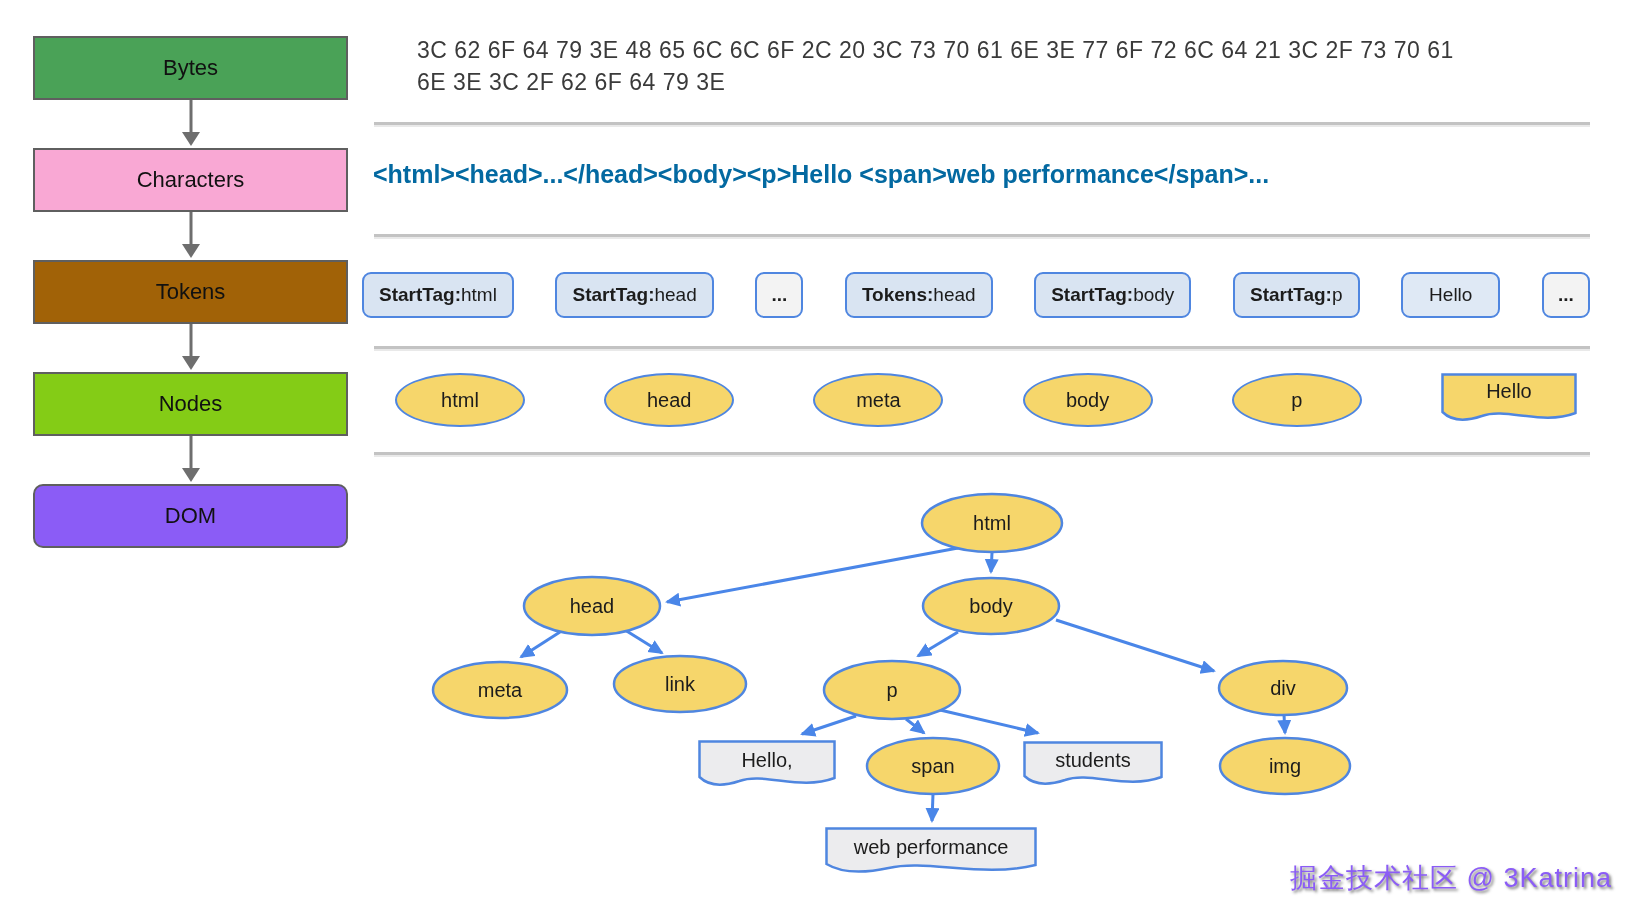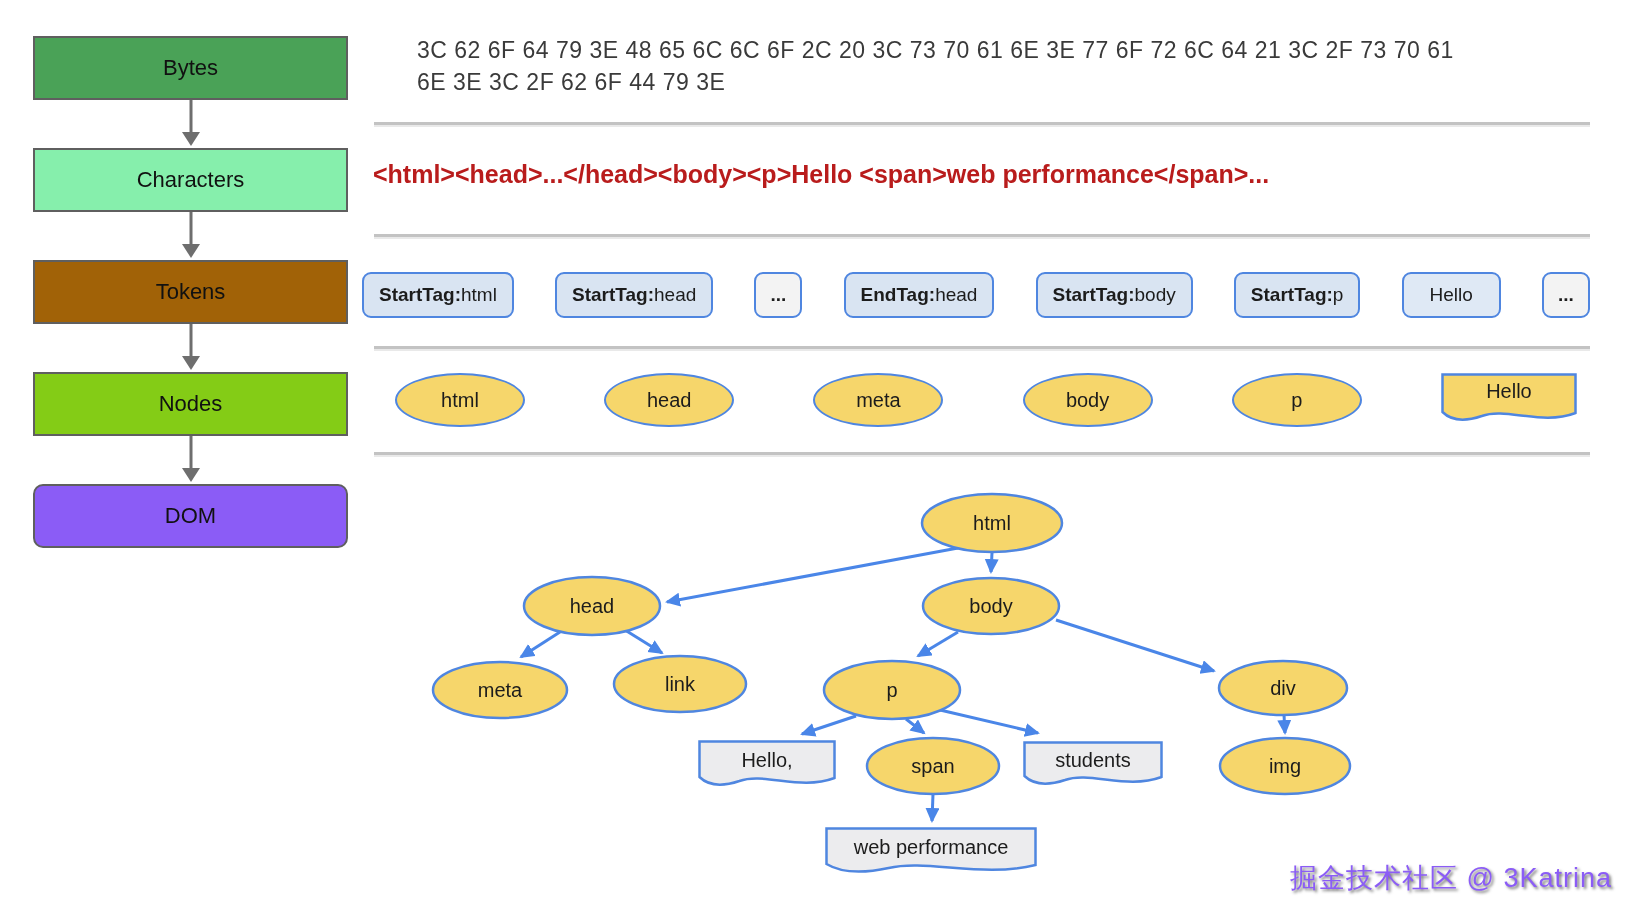--- a/index.html
+++ b/index.html
@@ -12,21 +12,21 @@
   .flow-box{height:64px;border:2px solid var(--flow-border);display:flex;align-items:center;justify-content:center;
             font-size:22px;color:#111;}
   .flow-arrow{height:48px;position:relative;}
   .flow-arrow .stem{position:absolute;left:50%;top:0;transform:translateX(-50%);width:3px;height:33px;background:var(--arrow-gray);}
   .flow-arrow .head{position:absolute;left:50%;top:32px;transform:translateX(-50%);
         width:0;height:0;border-left:9px solid transparent;border-right:9px solid transparent;
         border-top:14px solid var(--arrow-gray);}
 
   
   .hex-block{position:absolute;left:373px;top:34px;font-size:23px;line-height:32px;color:#3a3a3a;letter-spacing:.5px;white-space:nowrap;margin-left:44px;}
-  .chars-line{position:absolute;left:373px;top:160px;font-size:25px;font-weight:bold;color:#b91c1c;white-space:nowrap;}
+  .chars-line{position:absolute;left:373px;top:160px;font-size:25px;font-weight:bold;color:#0369a1;white-space:nowrap;}
 
   .sep{position:absolute;left:374px;width:1216px;height:3px;background:#c3c3c3;box-shadow:0 2px 0 #e9e9e9;}
   .sep1{top:122px;} .sep2{top:234px;} .sep3{top:346px;} .sep4{top:452px;}
 
   .tokens-row{position:absolute;left:362px;top:272px;width:1228px;display:flex;justify-content:space-between;align-items:center;}
   .token{height:46px;border:2.5px solid var(--node-border);border-radius:9px;display:flex;align-items:center;justify-content:center;
          font-size:19px;color:#1c1c1c;padding:0 15px;white-space:nowrap;background:var(--token-fill);}
   .token b{font-weight:bold;}
   .token.ellipsis{background:var(--ellipsis-fill);width:48px;padding:0;font-weight:bold;}
   .token.text{background:var(--token-text-fill);padding:0 26px;}
@@ -48,52 +48,52 @@
 </head>
 <body>
 
 <div class="canvas">
   <div class="flow-col">
       <div class="flow-box" style="background: rgb(74, 162, 87);">Bytes</div>
       <div class="flow-arrow">
         <span class="stem"></span>
         <span class="head"></span>
       </div>
-      <div class="flow-box" style="background: #86efac;">Characters</div>
+      <div class="flow-box" style="background: #f9a8d4;">Characters</div>
       <div class="flow-arrow">
         <span class="stem"></span>
         <span class="head"></span>
       </div>
       <div class="flow-box" style="background: #a16207;">Tokens</div>
       <div class="flow-arrow">
         <span class="stem"></span>
         <span class="head"></span>
       </div>
       <div class="flow-box" style="background: #84cc16;">Nodes</div>
       <div class="flow-arrow">
         <span class="stem"></span>
         <span class="head"></span>
       </div>
       <div class="flow-box" style="background: #8b5cf6; border-radius: 10px;">DOM</div>
     </div>
 
   <div class="hex-block">
       <div>3C 62 6F 64 79 3E 48 65 6C 6C 6F 2C 20 3C 73 70 61 6E 3E 77 6F 72 6C 64 21 3C 2F 73 70 61</div>
-      <div>6E 3E 3C 2F 62 6F 44 79 3E</div>
+      <div>6E 3E 3C 2F 62 6F 64 79 3E</div>
     </div>
 
   <div class="sep sep1"></div>
   <div class="chars-line">&lt;html&gt;&lt;head&gt;...&lt;/head&gt;&lt;body&gt;&lt;p&gt;Hello &lt;span&gt;web performance&lt;/span&gt;...</div>
   <div class="sep sep2"></div>
 
   <div class="tokens-row">
       <div class="token "><b>StartTag:</b> html</div>
       <div class="token "><b>StartTag:</b> head</div>
       <div class="token ellipsis">...</div>
-      <div class="token "><b>EndTag:</b> head</div>
+      <div class="token "><b>Tokens:</b> head</div>
       <div class="token "><b>StartTag:</b> body</div>
       <div class="token "><b>StartTag:</b> p</div>
       <div class="token text">Hello</div>
       <div class="token ellipsis">...</div>
     </div>
   <div class="sep sep3"></div>
 
   <div class="nodes-row">
       <div class="node-ellipse">html</div>
       <div class="node-ellipse">head</div>

